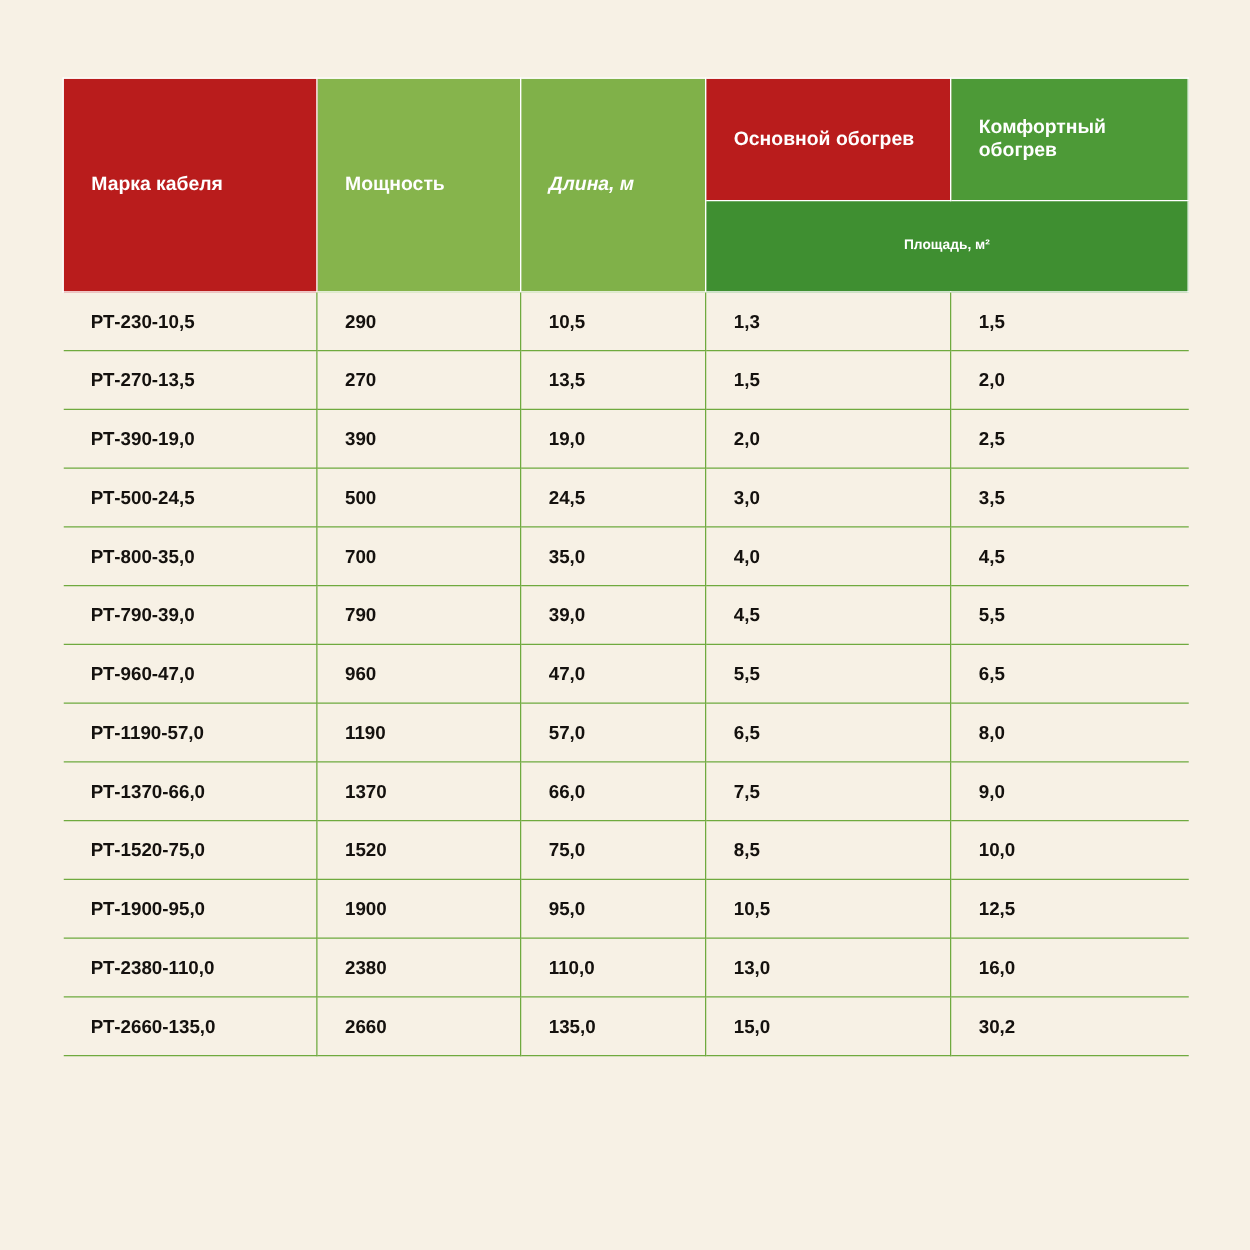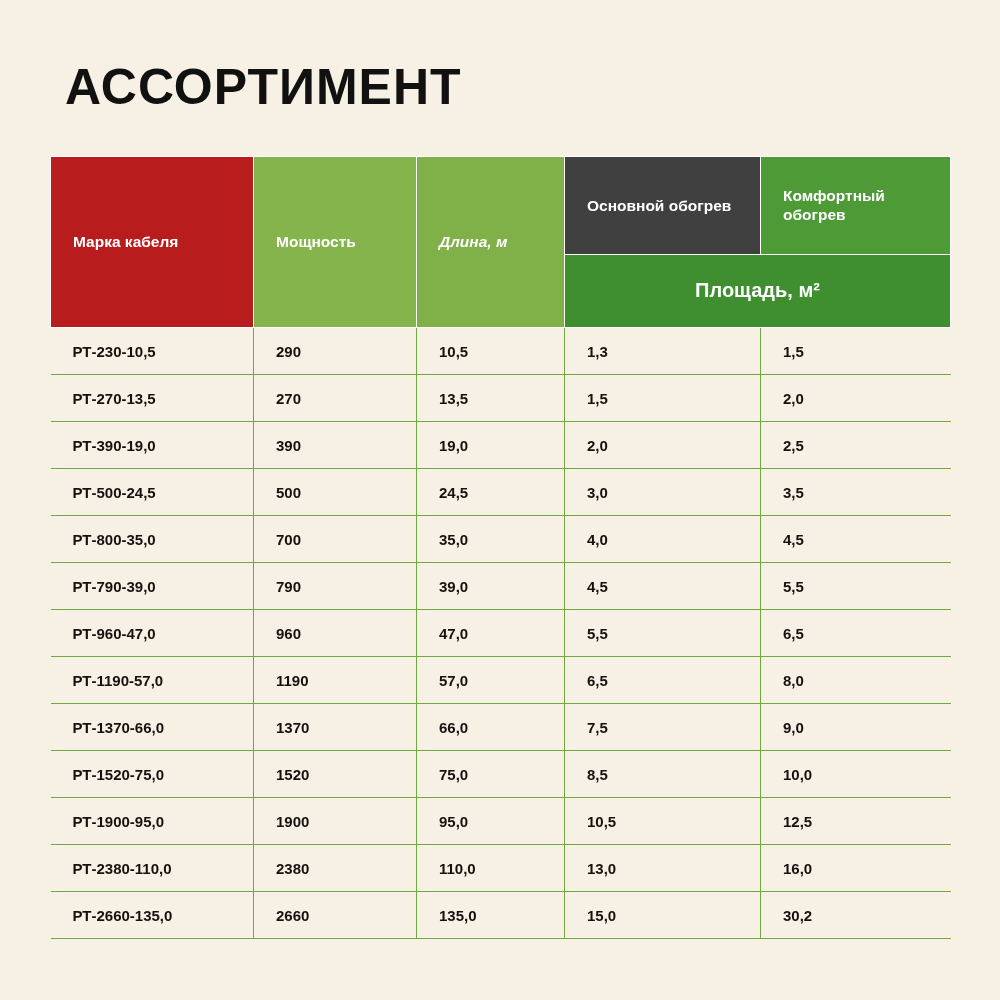--- a/index.html
+++ b/index.html
@@ -56,29 +56,29 @@
     height: 170px;
     background: #b91c1c;
   }
   th.h-power { background: #86b44c; }
   th.h-length { background: #80b149; font-style: italic; }
   th.h-main, th.h-comfort {
     height: 96px;
     vertical-align: middle;
     background: #4f9b38;
   }
-  th.h-main { background: #404040; margin-top: 48px; }
+  th.h-main { background: #b91c1c; margin-top: 48px; }
   th.h-comfort { background: #4d9a37; }
   th.h-area {
     height: 72px;
     background: #3f8f31;
     text-align: center;
     padding: 0;
     font-weight: 700;
-    font-size: 20px;
+    font-size: 11px;
   }
   tbody td {
     height: 46px;
     font-size: 15px;
     font-weight: 700;
     color: #14110e;
     padding: 0 0 0 22px;
     border-bottom: 1.5px solid #6faa3f;
     border-right: 1.5px solid #6faa3f;
     background: transparent;
@@ -89,21 +89,20 @@
   }
   tbody tr:first-child td {
     border-top: none;
     margin-top: 45px;
   }
 </style>
 </head>
 <body>
 
 <div class="page">
-  <h1 class="page-title">АССОРТИМЕНТ</h1>
 
   <table class="assortment">
     <colgroup>
       <col class="c1">
         <col class="c2">
         <col class="c3">
         <col class="c4">
         <col class="c5">
     </colgroup>
     <thead>

